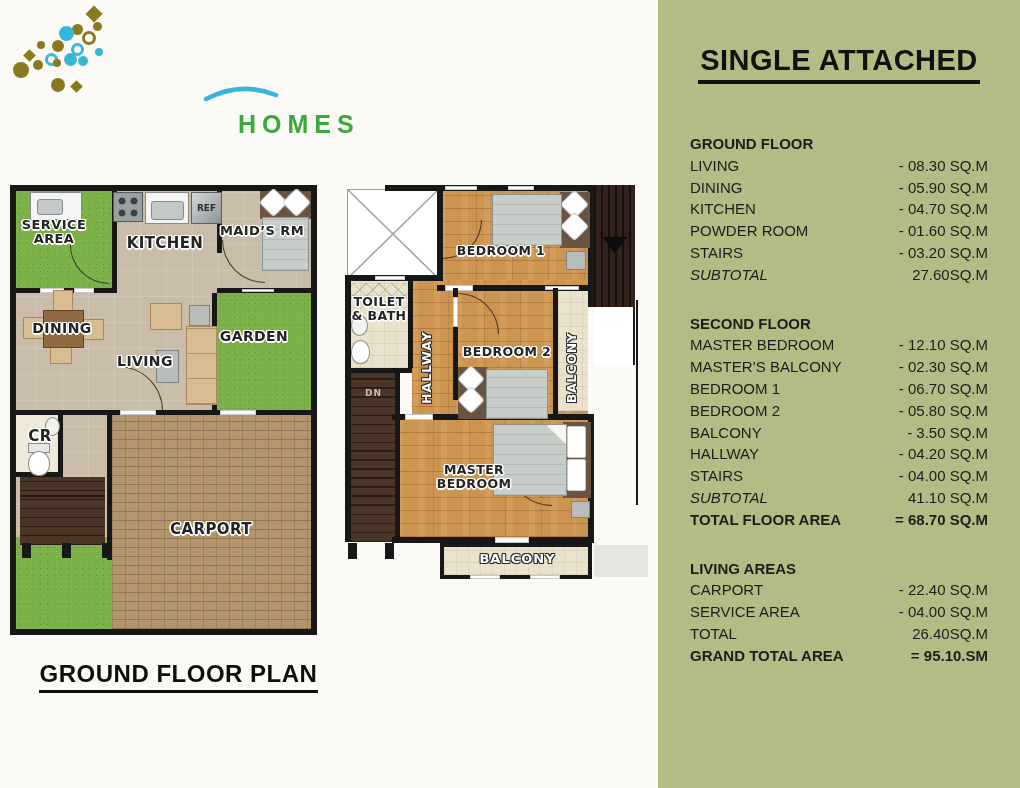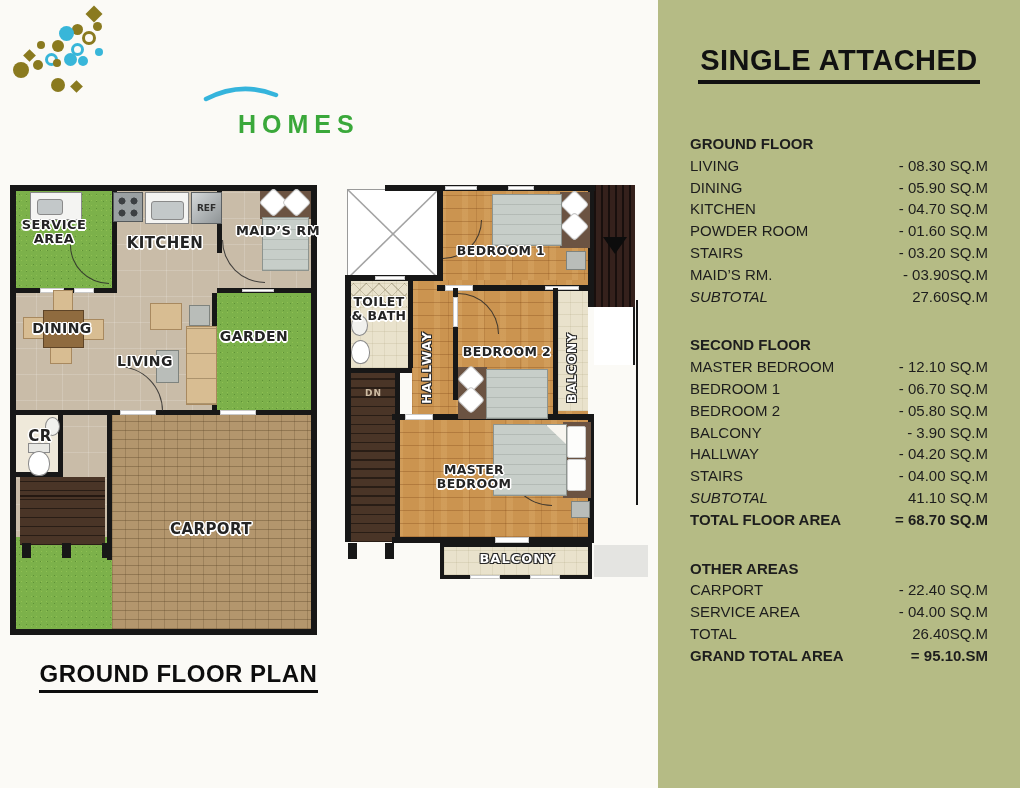--- a/index.html
+++ b/index.html
@@ -184,21 +184,21 @@
     <div class="graybox" style="left:179px;top:120px;width:19px;height:19px;"></div>
     <div class="tan sofa-lines" style="left:176px;top:141px;width:29px;height:77px;"></div>
     <div class="graybox" style="left:146px;top:165px;width:21px;height:31px;"></div>
 
     <div class="abs" style="left:18px;top:258px;width:20px;height:8px;background:#e8e8e4;border:1px solid #8a8a8a;"></div>
     <div class="toilet" style="left:18px;top:266px;width:20px;height:23px;"></div>
     <div class="ovalfix" style="left:35px;top:232px;width:13px;height:17px;"></div>
 
     <div class="plabel" style="left:6px;top:33px;width:76px;font-size:13px;">SERVICE AREA</div>
     <div class="plabel" style="left:105px;top:50px;width:100px;font-size:15px;">KITCHEN</div>
-    <div class="plabel" style="left:202px;top:39px;width:100px;font-size:13px;margin-left:16px;">MAID’S RM</div>
+    <div class="plabel" style="left:202px;top:39px;width:100px;font-size:13px;">MAID’S RM</div>
     <div class="plabel" style="left:11px;top:136px;width:82px;font-size:14px;">DINING</div>
     <div class="plabel" style="left:95px;top:169px;width:80px;font-size:14px;">LIVING</div>
     <div class="plabel" style="left:200px;top:144px;width:88px;font-size:14px;">GARDEN</div>
     <div class="plabel" style="left:10px;top:243px;width:40px;font-size:15px;">CR</div>
     <div class="plabel" style="left:150px;top:336px;width:102px;font-size:15px;">CARPORT</div>
   </div>
 
   <div class="plan" style="left:345px;top:185px;width:307px;height:400px;">
 
     <div class="abs wood2" style="left:95px;top:6px;width:150px;height:96px;"></div>
@@ -312,48 +312,48 @@
         </div>
       <div class="srow">
           <span>POWDER ROOM</span>
           <span>- 01.60 SQ.M</span>
         </div>
       <div class="srow">
           <span>STAIRS</span>
           <span>- 03.20 SQ.M</span>
         </div>
       <div class="srow">
-          <span>MAID’S RM.</span>
-          <span>- 03.90SQ.M</span>
-        </div>
-      <div class="srow">
           <span class="it">SUBTOTAL</span>
           <span>27.60SQ.M</span>
         </div>
     </div>
 
     <div class="ssec">
       <div class="srow shead">
           <span>SECOND FLOOR</span>
         </div>
       <div class="srow">
           <span>MASTER BEDROOM</span>
           <span>- 12.10 SQ.M</span>
         </div>
       <div class="srow">
+          <span>MASTER’S BALCONY</span>
+          <span>- 02.30 SQ.M</span>
+        </div>
+      <div class="srow">
           <span>BEDROOM 1</span>
           <span>- 06.70 SQ.M</span>
         </div>
       <div class="srow">
           <span>BEDROOM 2</span>
           <span>- 05.80 SQ.M</span>
         </div>
       <div class="srow">
           <span>BALCONY</span>
-          <span>- 3.90 SQ.M</span>
+          <span>- 3.50 SQ.M</span>
         </div>
       <div class="srow">
           <span>HALLWAY</span>
           <span>- 04.20 SQ.M</span>
         </div>
       <div class="srow">
           <span>STAIRS</span>
           <span>- 04.00 SQ.M</span>
         </div>
       <div class="srow">
@@ -361,21 +361,21 @@
           <span>41.10 SQ.M</span>
         </div>
       <div class="srow b">
           <span>TOTAL FLOOR AREA</span>
           <span>= 68.70 SQ.M</span>
         </div>
     </div>
 
     <div class="ssec">
       <div class="srow shead">
-          <span>OTHER AREAS</span>
+          <span>LIVING AREAS</span>
         </div>
       <div class="srow">
           <span>CARPORT</span>
           <span>- 22.40 SQ.M</span>
         </div>
       <div class="srow">
           <span>SERVICE AREA</span>
           <span>- 04.00 SQ.M</span>
         </div>
       <div class="srow">

